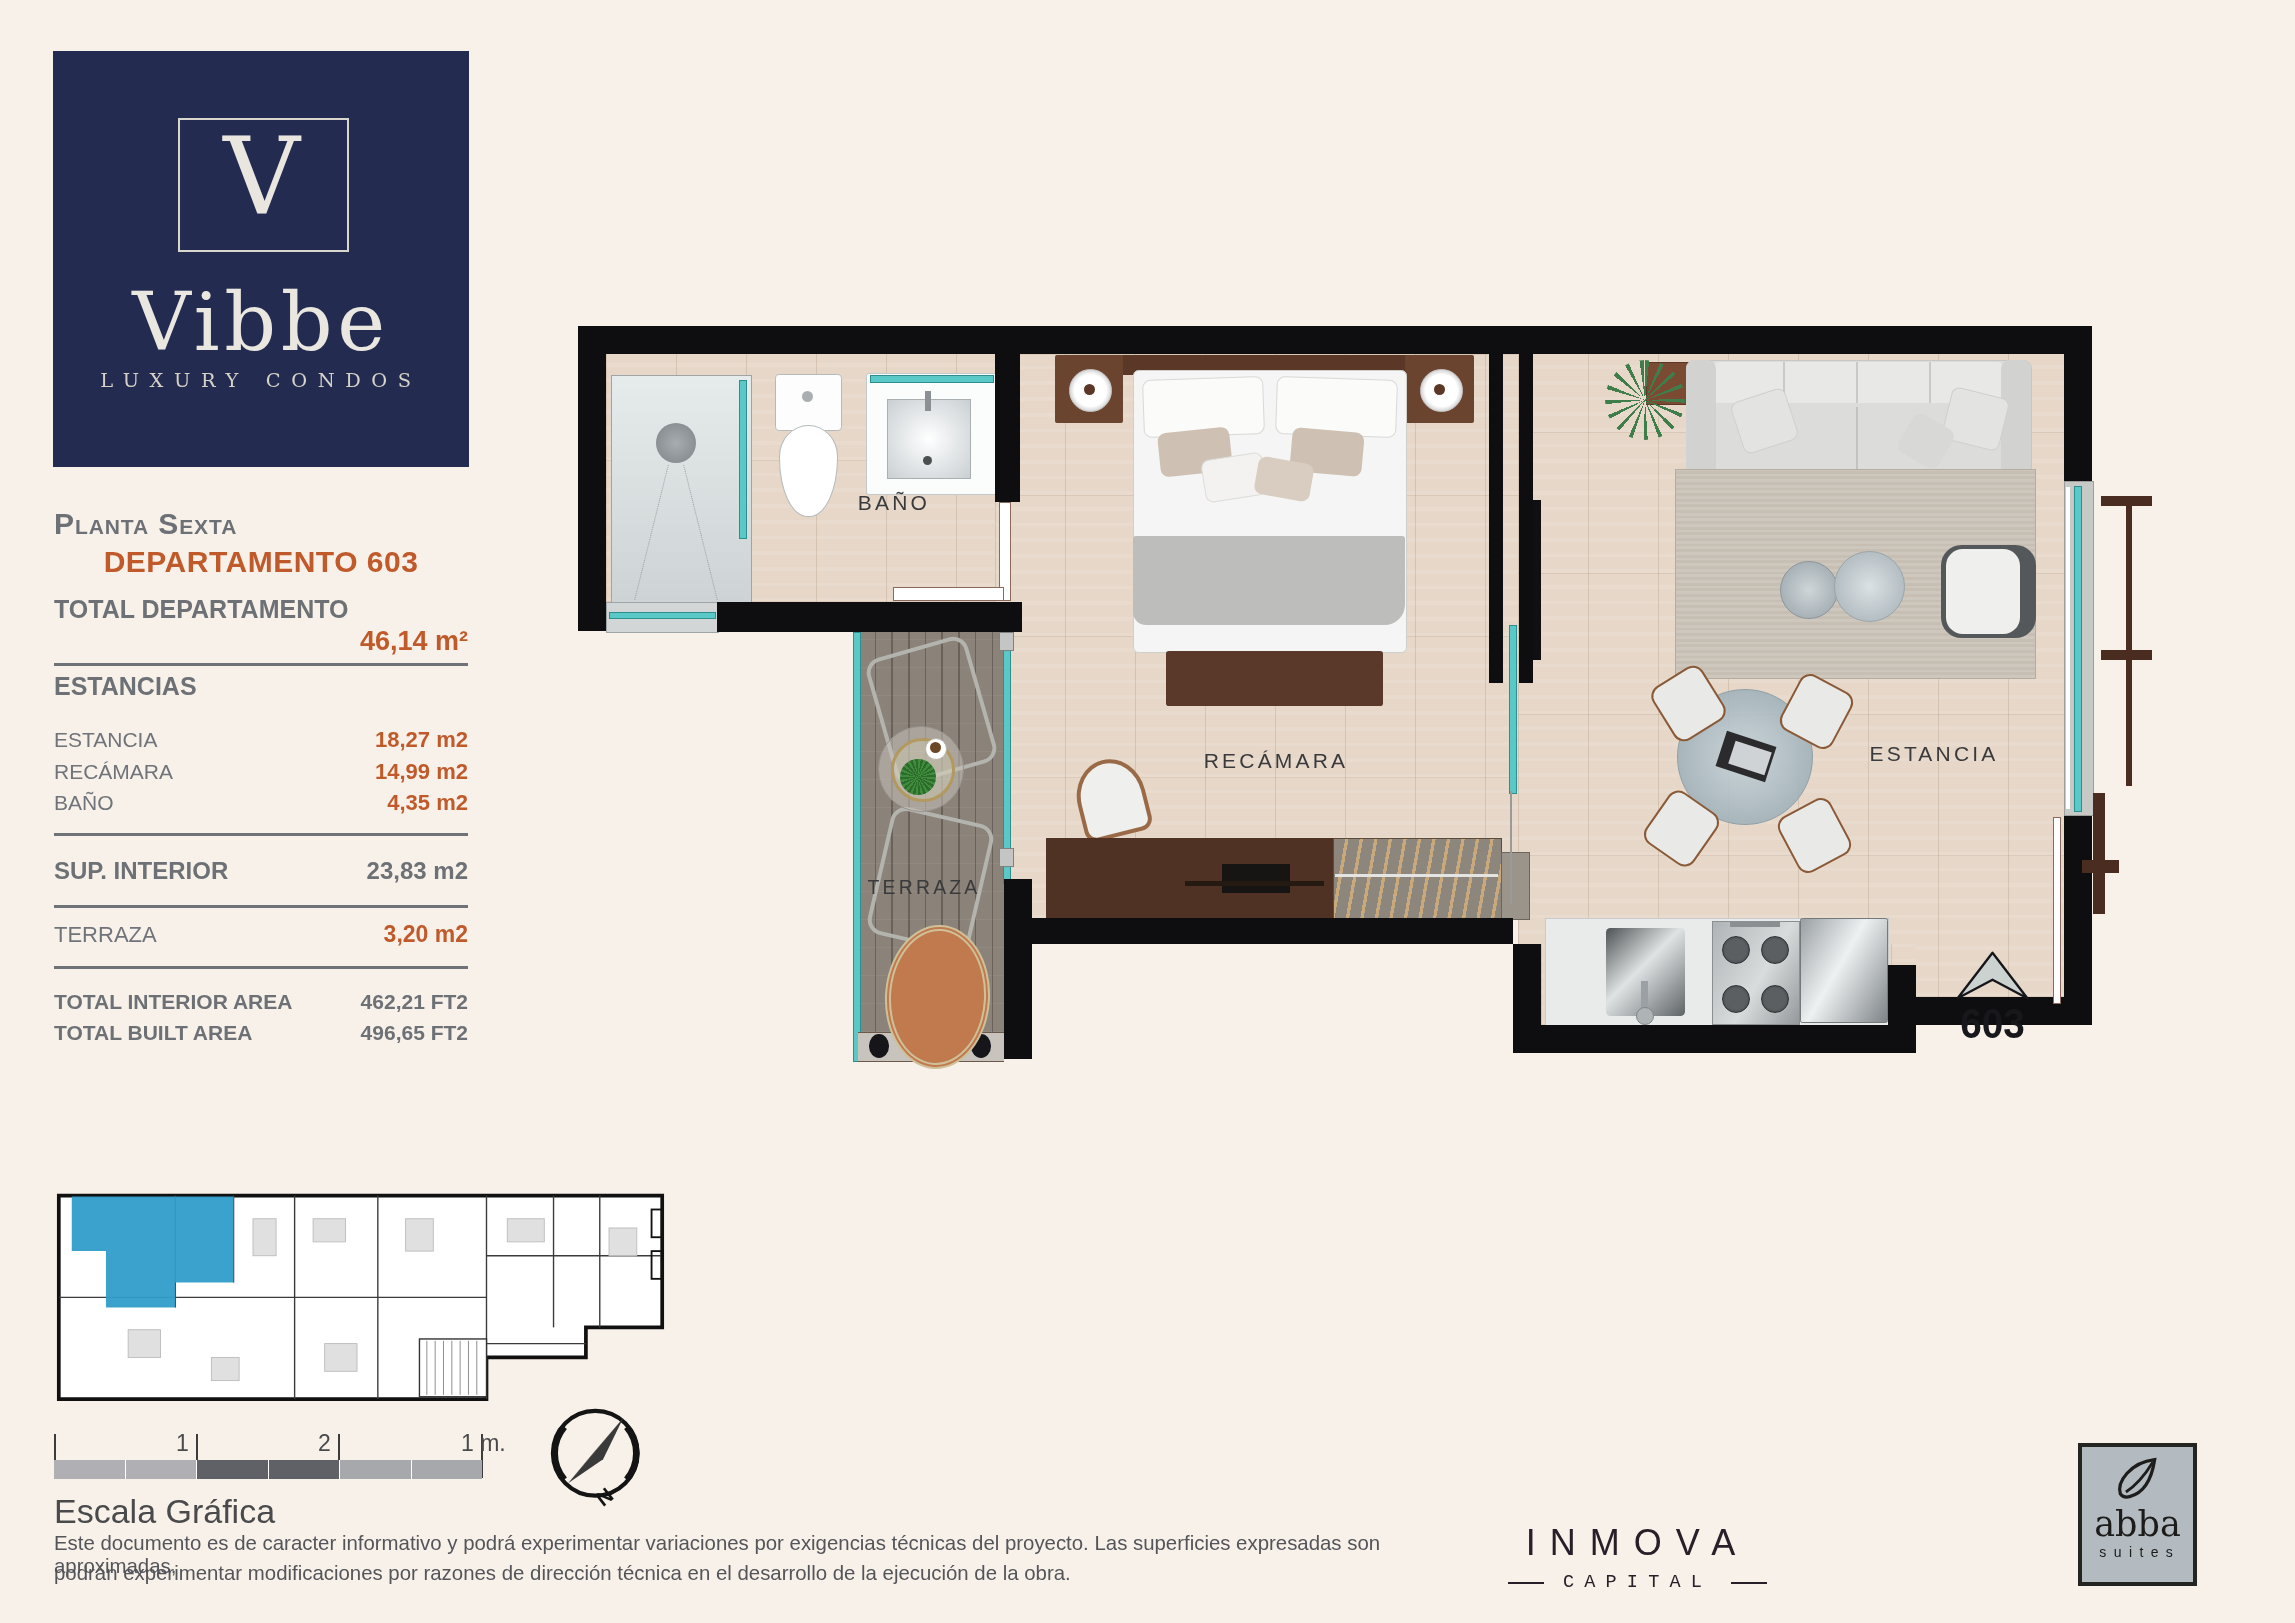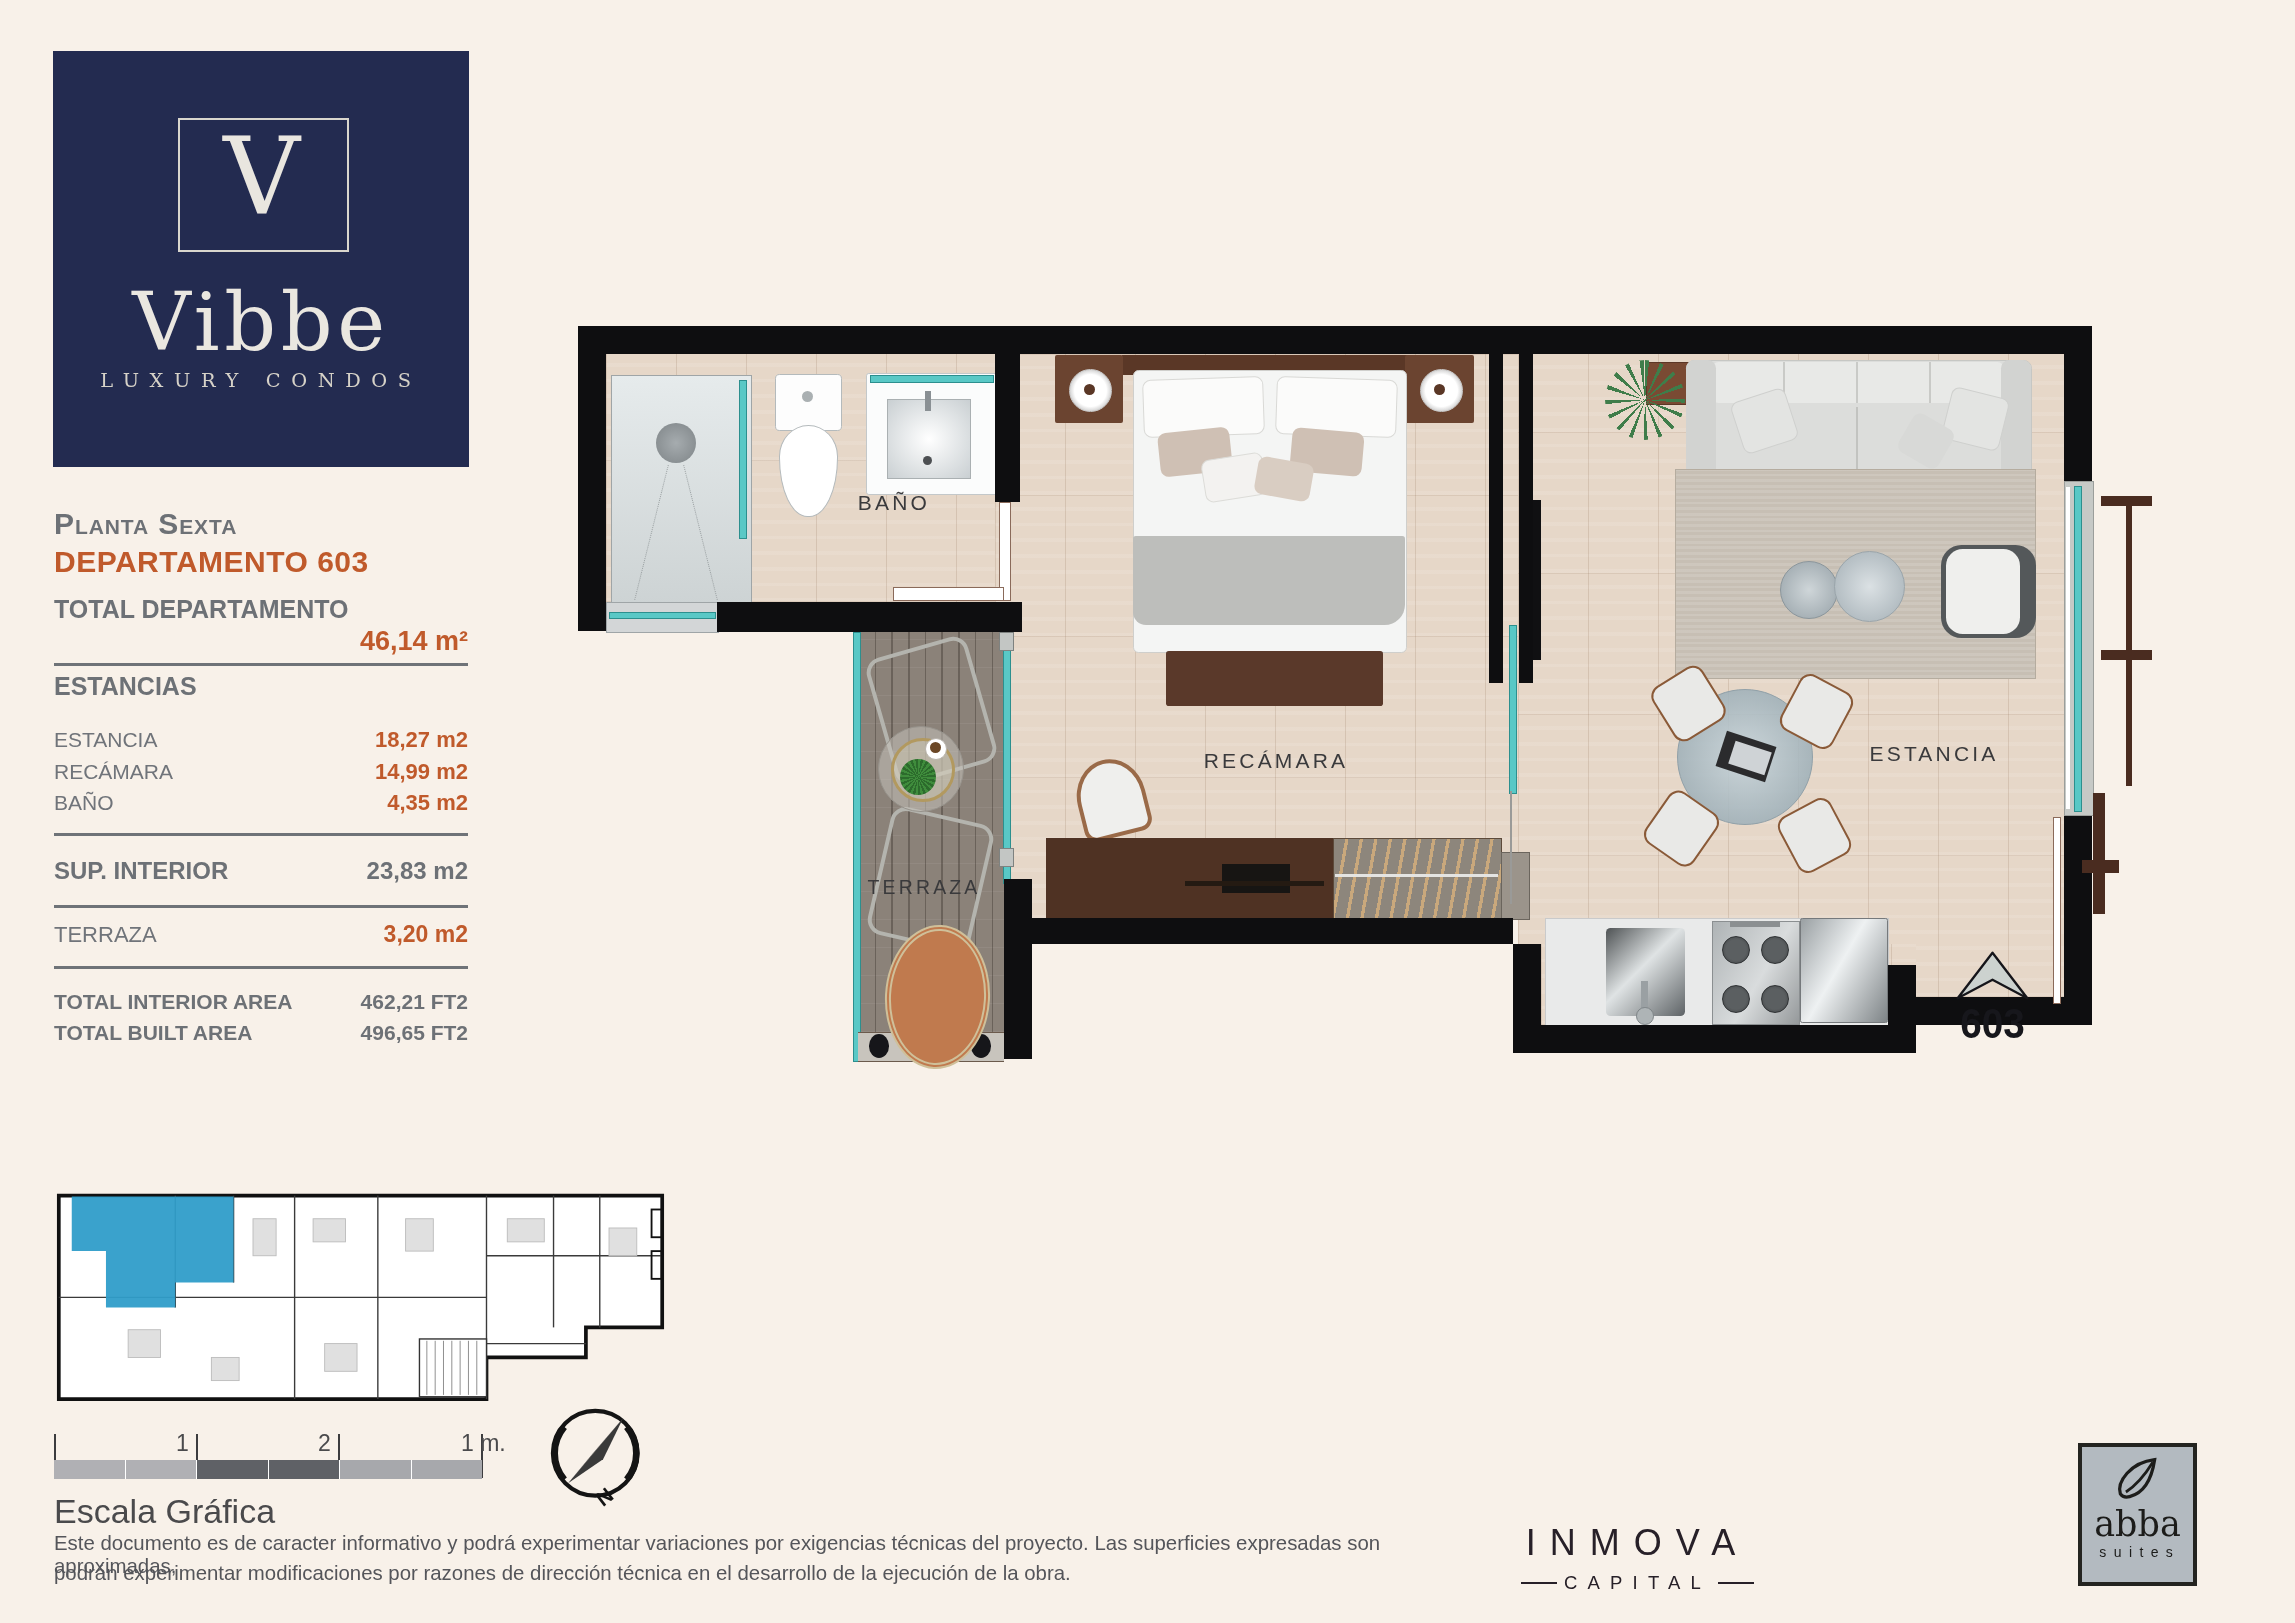--- a/index.html
+++ b/index.html
@@ -36,21 +36,21 @@
     <div class="abs" style="left:125px;top:67px;width:167px;height:130px;border:2.3px solid #d9d6cd;"></div>
     <div class="abs" style="left:125px;top:56px;width:167px;height:139px;display:flex;align-items:center;justify-content:center;
                 font-family:'DejaVu Serif',serif;font-size:106px;color:#e9e6df;">V</div>
     <div class="abs" style="left:0;top:224px;width:416px;text-align:center;font-family:'DejaVu Serif',serif;
                 font-size:81px;color:#eae7e0;letter-spacing:4.6px;">Vibbe</div>
     <div class="abs" style="left:0;top:318px;width:416px;text-align:center;font-family:'DejaVu Serif',serif;
                 font-size:19.4px;color:#d6d2c8;letter-spacing:10.6px;">LUXURY CONDOS</div>
   </div>
 
   <div class="abs" style="left:54px;top:507px;font-variant:small-caps;font-weight:bold;font-size:30px;color:#6d7176;letter-spacing:0.9px;">Planta Sexta</div>
-  <div class="abs" style="left:54px;top:545px;width:414px;text-align:left;font-size:30px;font-weight:bold;color:#c05a2b;letter-spacing:0.5px;">DEPARTAMENTO 603</div>
+  <div class="abs" style="left:54px;top:545px;width:414px;text-align:center;font-size:30px;font-weight:bold;color:#c05a2b;letter-spacing:0.5px;">DEPARTAMENTO 603</div>
   <div class="abs" style="left:54px;top:595px;font-size:25px;font-weight:bold;color:#6d7176;">TOTAL DEPARTAMENTO</div>
   <div class="abs" style="left:54px;top:626px;width:414px;text-align:right;font-size:27px;font-weight:bold;color:#c05a2b;">46,14 m²</div>
 
   <div class="divider" style="top:663px;"></div>
 
   <div class="abs" style="left:54px;top:672px;font-size:25px;font-weight:bold;color:#6d7176;">ESTANCIAS</div>
 
   <div class="sidebar-row" style="top:727px;">
     <span class="thin" style="font-size:21px;">ESTANCIA</span>
     <span class="olabel" style="font-size:22px;">18,27 m2</span>
@@ -305,21 +305,21 @@
     <polygon points="168,30 48,172 98,112" fill="#101010"></polygon>
     <polygon points="168,30 124,120 48,172" fill="#3a3a3a"></polygon>
   </svg>
   <div class="abs" style="left:597px;top:1485px;font-size:21px;font-weight:bold;color:#141414;transform:rotate(-38deg);">N</div>
 
   <div class="abs" style="left:54px;top:1532px;width:1416px;font-size:20.4px;color:#54555a;">Este documento es de caracter informativo y podrá experimentar variaciones por exigencias técnicas del proyecto. Las superficies expresadas son aproximadas,</div>
   <div class="abs" style="left:54px;top:1562px;width:1416px;font-size:20.4px;color:#54555a;">podrán experimentar modificaciones por razones de dirección técnica en el desarrollo de la ejecución de la obra.</div>
 
   <div class="abs" style="left:1508px;top:1522px;width:259px;text-align:center;">
     <div style="font-size:36px;letter-spacing:14px;color:#272028;font-weight:400;">INMOVA</div>
-    <div style="display:flex;align-items:center;justify-content:center;margin-top:8.3px;">
+    <div style="display:flex;align-items:center;justify-content:space-between;margin-top:8.3px;font-family:Liberation Mono, monospace;">
       <span style="display:inline-block;width:36px;height:2.3px;background:#272028;margin-right:7.4px;"></span>
       <span style="font-size:18.5px;letter-spacing:10.2px;color:#272028;">CAPITAL</span>
       <span style="display:inline-block;width:36px;height:2.3px;background:#272028;margin-left:7.4px;"></span>
     </div>
   </div>
 
 
   <div class="abs" style="left:2078px;top:1443px;width:111px;height:135px;background:#b3bac0;border:4.2px solid #242420;text-align:center;">
     <svg width="51" height="51" viewBox="0 0 110 110" style="margin-top:6.5px;">
       <path d="M18,86 C10,60 40,18 92,12 C86,52 70,84 38,92 C30,94 22,92 18,86 Z" fill="none" stroke="#1d1d1b" stroke-width="7"></path>

